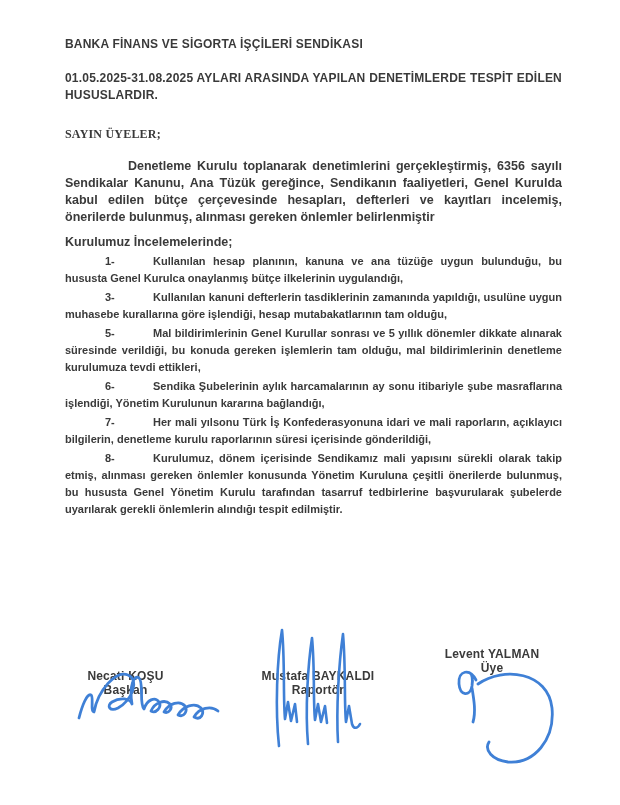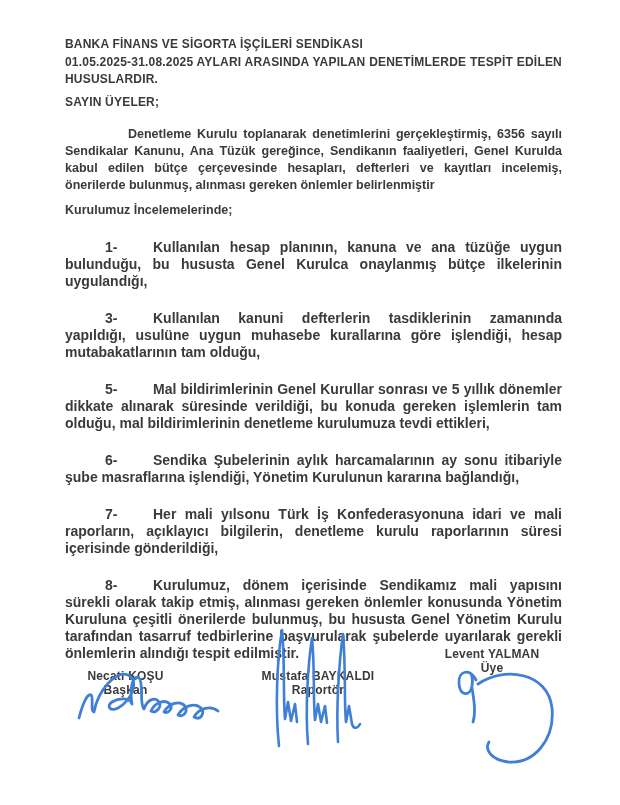--- a/index.html
+++ b/index.html
@@ -20,47 +20,48 @@
     top: 0;
     width: 497px;
     padding-top: 37px;
   }
   .doc-title {
     font-size: 12px;
     line-height: 14px;
     letter-spacing: 0.2px;
   }
   .doc-subtitle {
-    margin-top: 3px;
+    margin-top: 19px;
     font-size: 12px;
     line-height: 17px;
     letter-spacing: 0.2px;
     text-align: justify;
   }
   .salutation {
-    margin-top: 6px;
+    margin-top: 22px;
     font-size: 12px;
     line-height: 17px;
     letter-spacing: 0.2px;
+    font-family: Liberation Serif, serif;
   }
   .intro {
     margin-top: 15px;
     font-size: 12.5px;
     line-height: 17px;
     text-align: justify;
     text-indent: 63px;
   }
   .findings-heading {
     margin-top: 8px;
     font-size: 12.5px;
     line-height: 17px;
   }
   .item {
-    margin-top: 20px;
-    font-size: 14px;
+    margin-top: 2px;
+    font-size: 11px;
     line-height: 17px;
     text-align: justify;
     text-indent: 40px;
   }
   .item:first-of-type { margin-top: 7px; }
   .item .num {
     display: inline-block;
     width: 48px;
     text-indent: 0;
   }

